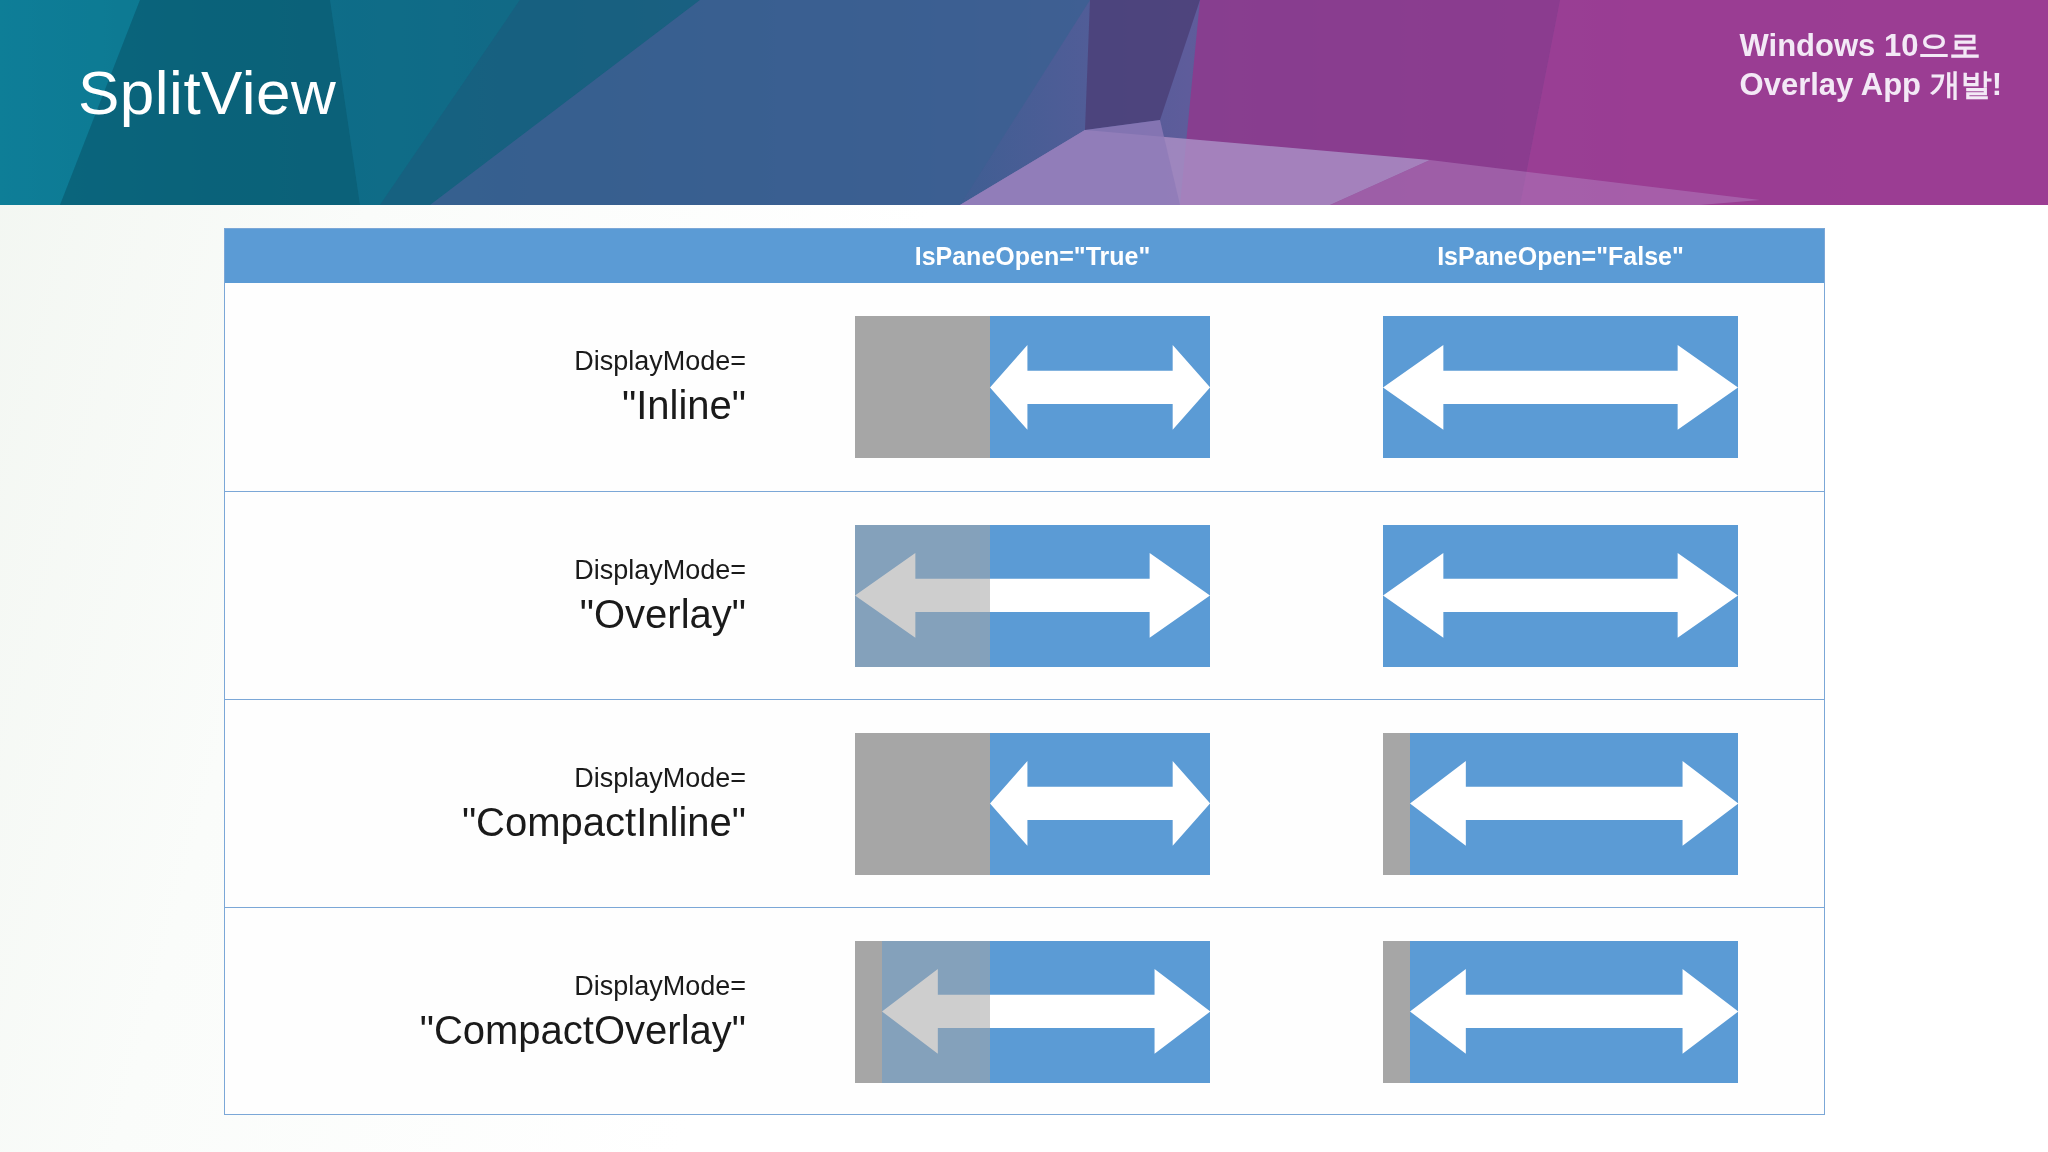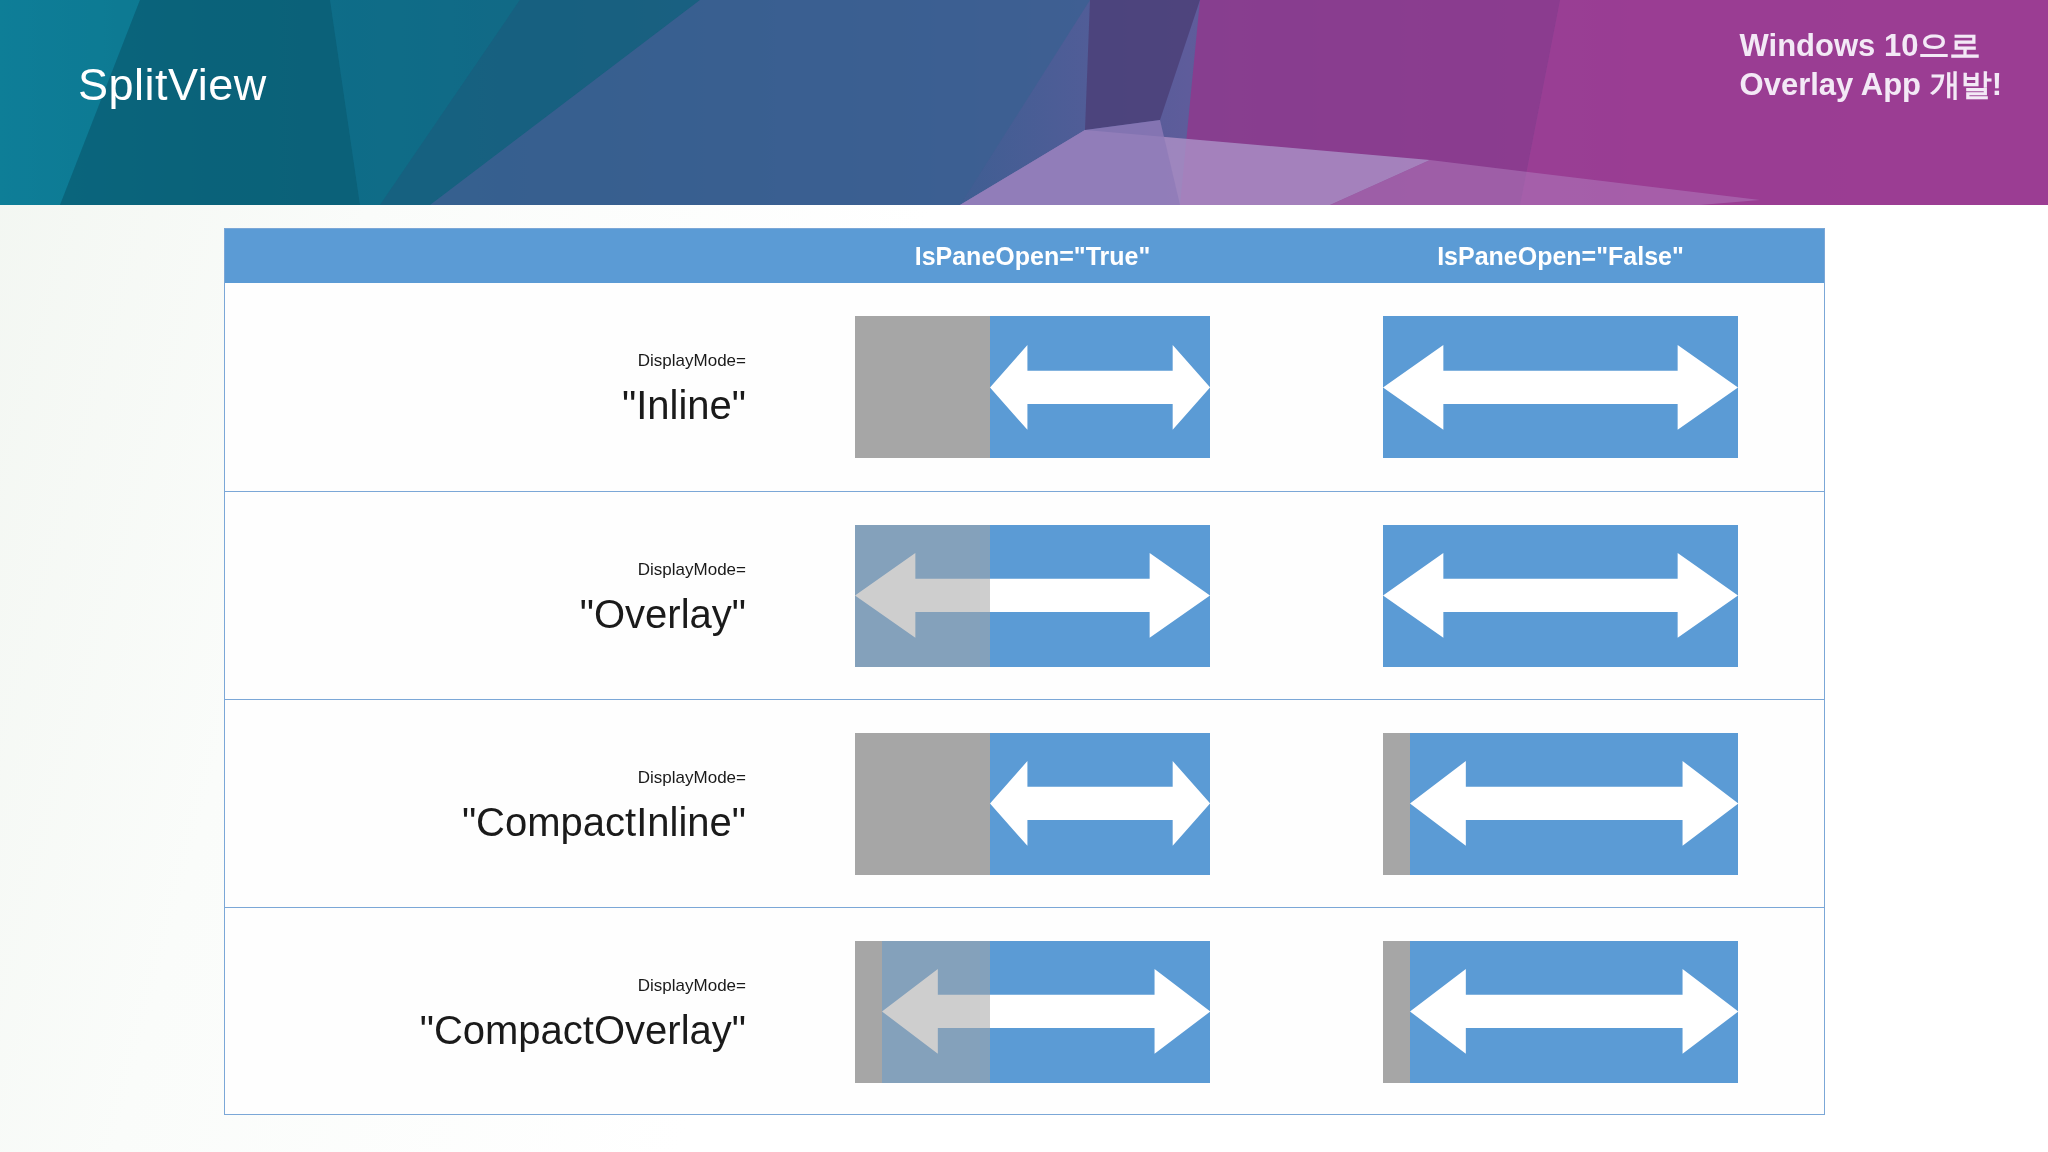--- a/index.html
+++ b/index.html
@@ -20,21 +20,21 @@
   
   #banner {
     position:absolute; left:0; top:0; width:2048px; height:205px;
     overflow:hidden;
     background:linear-gradient(90deg,#0E7C96 0%,#0C6E86 10%,#1D5F80 28%,#3A5E91 45%,#5E5C9B 58%,#7A4E96 70%,#8E3F92 82%,#9B3D93 100%);
   }
   #banner svg { position:absolute; left:0; top:0; width:2048px; height:205px; display:block; }
 
   #slide-title {
     position:absolute; left:78px; top:62px;
-    font-size:45px; font-weight:400; color:#FFFFFF;
+    font-size:62px; font-weight:400; color:#FFFFFF;
     letter-spacing:0.5px; line-height:1;
     white-space:nowrap;
   }
 
   #banner-tagline {
     position:absolute; right:46px; top:26px;
     text-align:left; color:#F3E9F6;
     font-size:31px; line-height:39px; font-weight:700;
     white-space:nowrap;
   }
@@ -62,21 +62,21 @@
     border-top:1px solid #7BA7D7;
   }
   .trow:first-of-type { border-top:none; }
 
   .cell-label {
     width:543px;
     display:flex; flex-direction:column;
     align-items:flex-end; justify-content:center;
     padding-right:22px; color:#1A1A1A;
   }
-  .label-prop  { font-size:17px; line-height:34px;margin-left:34px; }
+  .label-prop  { font-size:27px; line-height:34px;margin-left:34px; }
   .label-value { font-size:40px; line-height:50px; margin-top:2px; }
 
   .cell-diagram {
     display:flex; align-items:center; justify-content:center;
   }
   .cell-diagram.true-col  { width:529px; }
   .cell-diagram.false-col { width:527px; }
 
   
   .sv {

